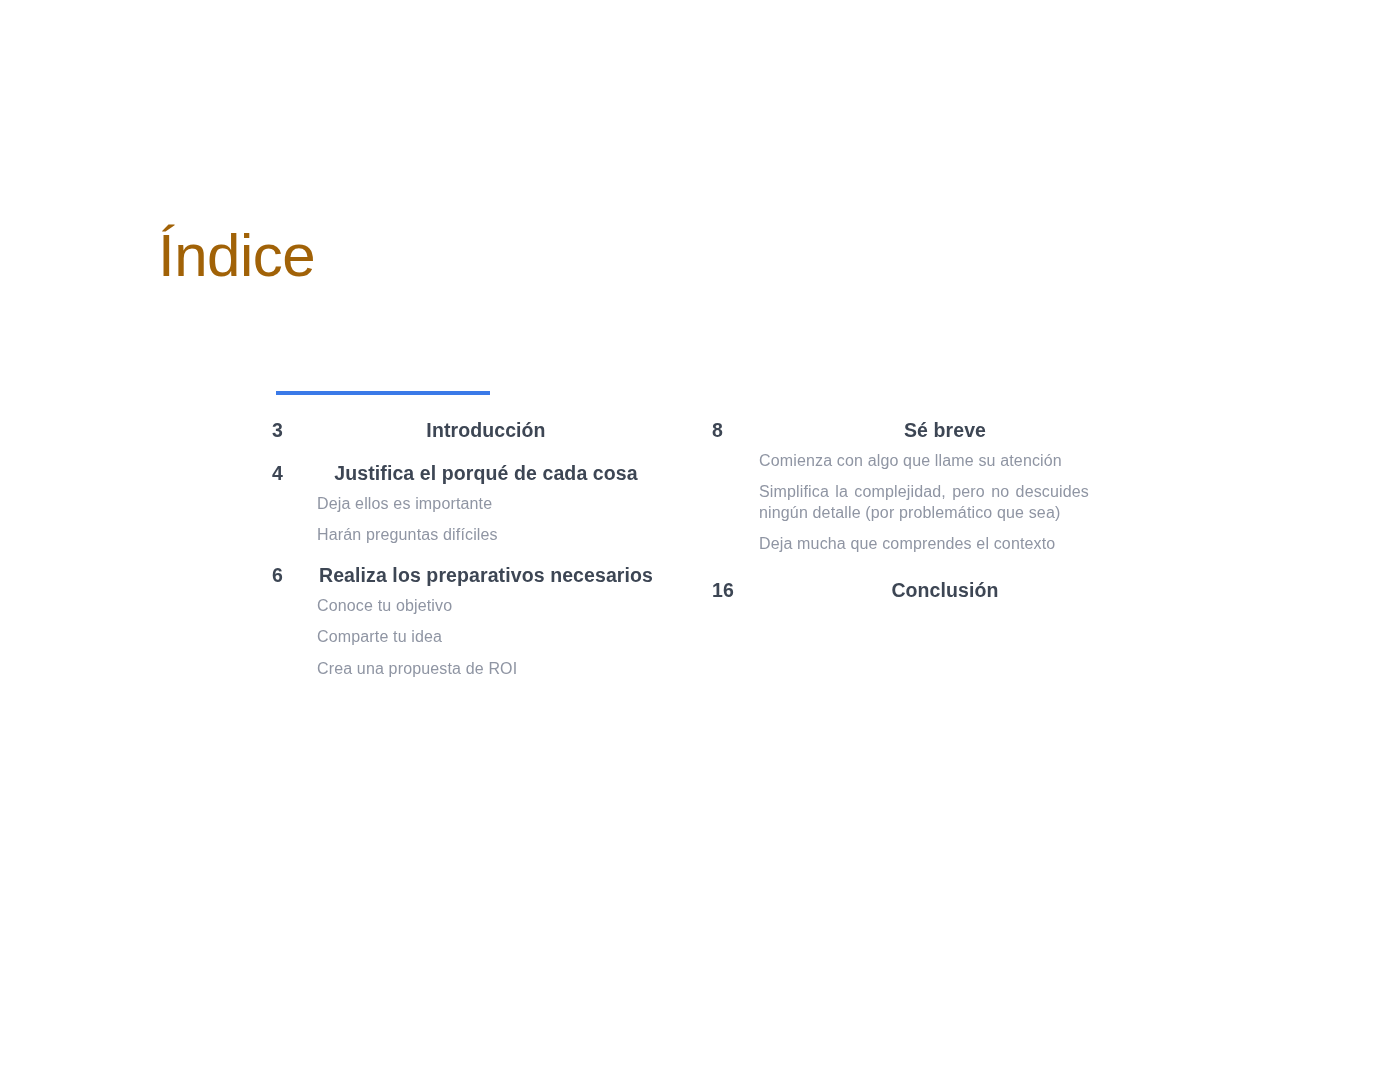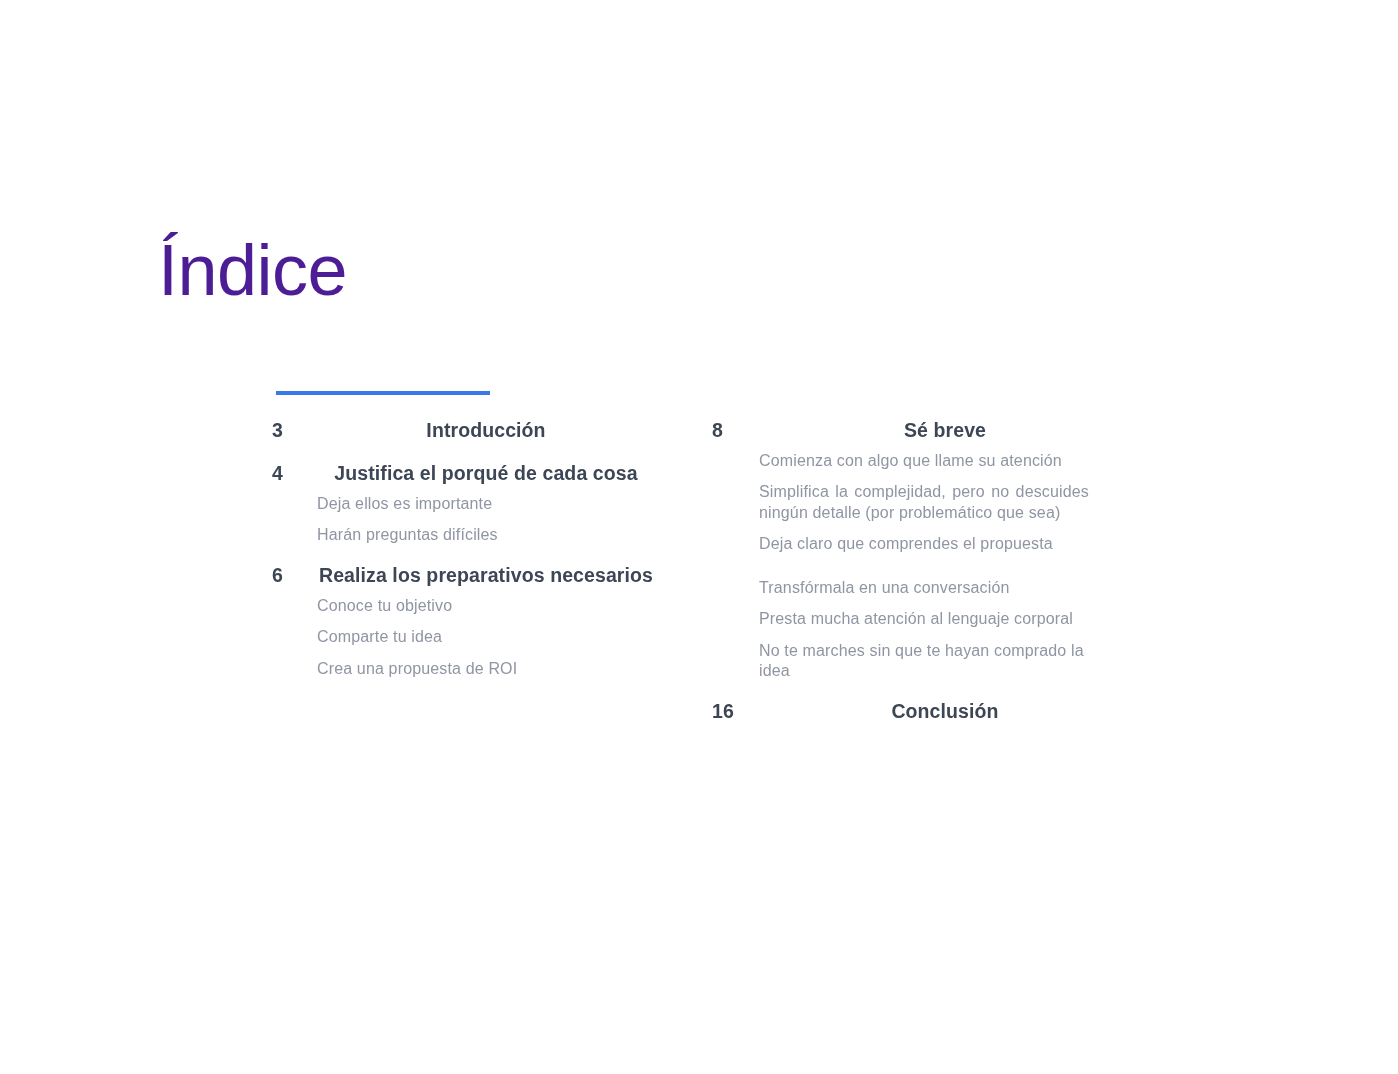--- a/index.html
+++ b/index.html
@@ -20,24 +20,24 @@
     position: absolute;
     inset: 0;
     background: #ffffff;
   }
 
   
   .page-title {
     position: absolute;
     left: 158px;
     top: 186px;
-    font-size: 72px;
+    font-size: 60px;
     font-weight: 300;
     letter-spacing: -0.5px;
-    color: #4c1d95;
+    color: #a16207;
     line-height: 1.0;
     white-space: nowrap;
   }
 
   
   .accent-rule {
     position: absolute;
     left: 276px;
     top: 391px;
     width: 214px;
@@ -151,30 +151,25 @@
     <div class="toc-col right">
 
       <div class="toc-entry">
         <div class="entry-head">
           <span class="entry-num">8</span>
           <span class="entry-title">Sé breve</span>
         </div>
         <ul class="sub-list">
           <li class="sub-item">Comienza con algo que llame su atención</li>
           <li class="sub-item justified">Simplifica la complejidad, pero no descuides ningún detalle (por problemático que sea)</li>
-          <li class="sub-item">Deja claro que comprendes el propuesta</li>
+          <li class="sub-item">Deja mucha que comprendes el contexto</li>
         </ul>
       </div>
 
       <div class="toc-entry gap-lg">
-        <ul class="sub-list">
-          <li class="sub-item">Transfórmala en una conversación</li>
-          <li class="sub-item">Presta mucha atención al lenguaje corporal</li>
-          <li class="sub-item wrap-2">No te marches sin que te hayan comprado la idea</li>
-        </ul>
       </div>
 
       <div class="toc-entry spaced-top">
         <div class="entry-head">
           <span class="entry-num">16</span>
           <span class="entry-title">Conclusión</span>
         </div>
       </div>
 
     </div>

